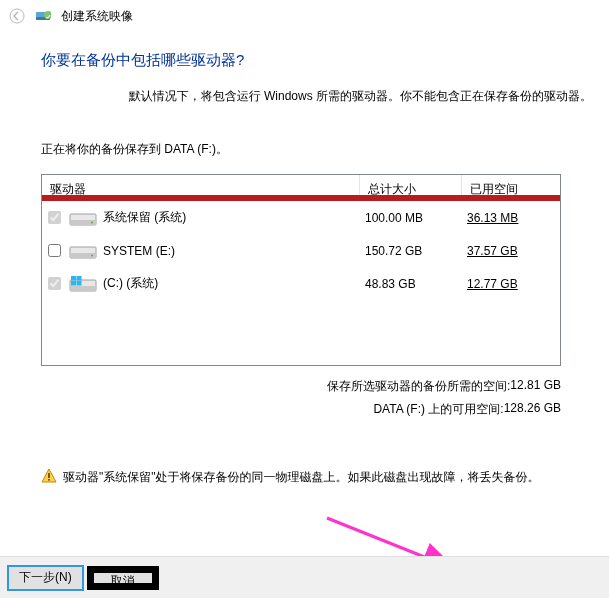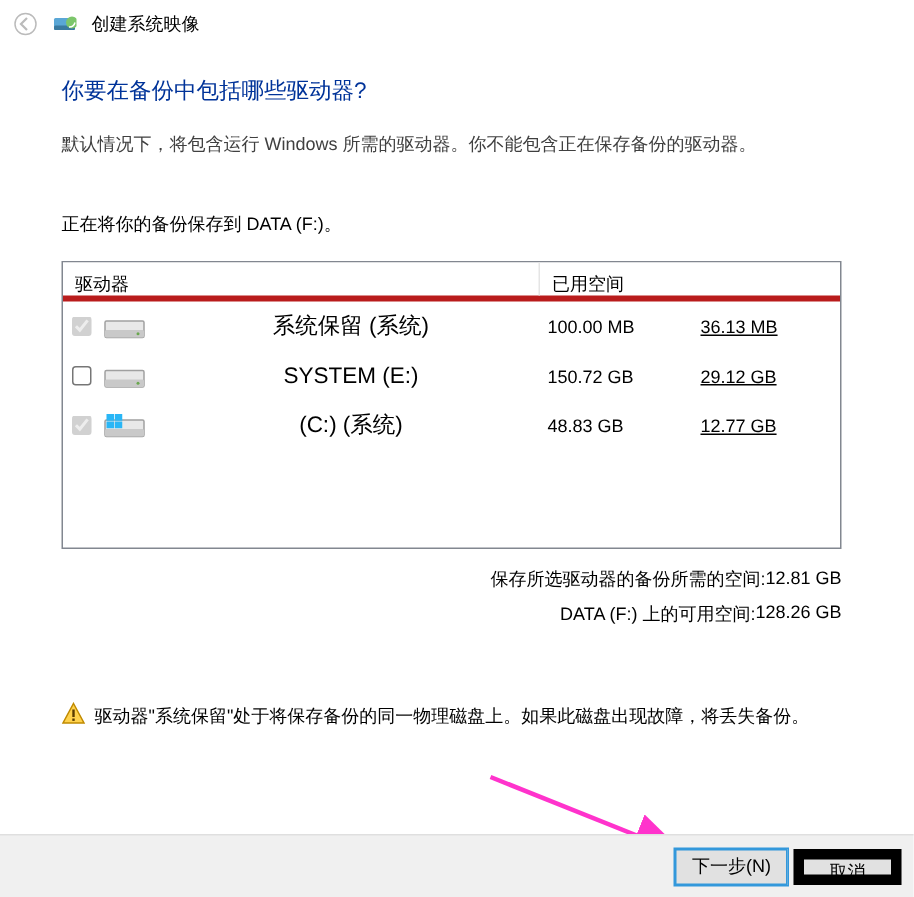--- a/index.html
+++ b/index.html
@@ -3,39 +3,39 @@
 <meta charset="utf-8">
 <style>
 * { box-sizing: border-box; margin: 0; padding: 0; }
 body { width: 609px; height: 598px; background: #fff; font-family: "Microsoft YaHei", "Segoe UI", sans-serif; font-size: 12px; color: #000; overflow: hidden; border: 1px solid #fff; }
 .titlebar { height: 30px; display: flex; align-items: center; padding: 12px 8px; gap: 10px; }
 .titlebar .back { width:16px; height:16px; display:inline-flex; }
 .titlebar .icon { width:16px; height:16px; display:inline-flex; }
 .titlebar .title { font-size: 12px; }
 .content { padding: 20px 16px 0 40px; }
 .question { color: #003399; font-size: 15px; margin-bottom: 18px; }
-.desc { font-size: 12px; color: #404040; margin-bottom: 36px; }
+.desc { font-size: 12px; color: #000000; margin-bottom: 36px; text-align: right; }
 .saving-to { font-size: 12px; margin-bottom: 16px; }
 .drive-table { border: 1px solid #828790; width: 520px; }
-.drive-header { height: 26px; border-bottom: 4px solid #b91c1c; display: flex; font-size: 12px; background:#fff; }
+.drive-header { height: 26px; border-bottom: 6px solid #b91c1c; display: flex; font-size: 12px; background:#fff; }
 .drive-header > div { padding: 6px 8px 4px 8px; border-right: 1px solid #e5e5e5; }
 .drive-header .col-drv { flex: 0 0 318px; }
 .drive-header .col-size { flex: 0 0 102px; }
 .drive-header .col-used { flex: 1; border-right: none; }
 .drive-body { height: 164px; }
 .drive-row { display:flex; align-items:center; height:33px; padding: 0 6px; }
 .drive-row input[type=checkbox]{ width:13px; height:13px; margin:0 8px 0 0; }
 .drive-row .diskicon { width: 28px; height: 20px; display:inline-flex; margin-right:6px; }
-.drive-row .name { flex:0 0 262px; font-size:15px;text-align:center; }
+.drive-row .name { flex:0 0 262px; font-size:12px; }
 .drive-row .size { flex:0 0 102px; font-size:12px; }
 .drive-row .used { font-size:12px;text-decoration:underline; }
 .summary { width: 520px; margin-top: 12px; font-size: 12px; }
 .summary-row { display:flex; justify-content: flex-end; margin-bottom: 6px; }
 .warning-row { display:flex; align-items:center; gap:6px; margin-top: 50px; font-size:12px; }
-.button-bar { position:absolute; bottom:0; left:0; right:0; height:42px; background:#f0f0f0; border-top:1px solid #dfdfdf; display:flex; justify-content:flex-end; align-items:center; padding:0 8px; gap:4px; }
+.button-bar { position:absolute; bottom:0; left:0; right:0; height:42px; background:#f0f0f0; border-top:1px solid #dfdfdf; display:flex; align-items:center; padding:0 8px; gap:4px; }
 .button-bar button { height:24px; min-width:72px; font-family:inherit; font-size:12px; background:#e1e1e1; border:7px solid #000000; padding:0 10px; }
 .button-bar button.primary { border:1px solid #3398db; outline:1px solid #3398db; }
 .arrow-annotation { position:absolute; left:322px; top:513px; pointer-events:none; }
 .drive-header .col-drv, .drive-header .col-size, .drive-header .col-used { color:#000; font-size:12px; }
 </style>
 </head>
 <body>
 
 <div class="titlebar">
   <span class="back">
@@ -57,20 +57,21 @@
 
 <div class="content">
   <div class="question">你要在备份中包括哪些驱动器?</div>
   <div class="desc">默认情况下，将包含运行 Windows 所需的驱动器。你不能包含正在保存备份的驱动器。</div>
 
   <div class="saving-to">正在将你的备份保存到 DATA (F:)。</div>
 
   <div class="drive-table">
     <div class="drive-header">
       <div class="col-drv">驱动器</div>
+      <div class="col-size">总计大小</div>
       <div class="col-used">已用空间</div>
     </div>
     <div class="drive-body">
       <div class="drive-row">
         <input type="checkbox" checked="" disabled="" style="">
         <span class="diskicon">
           <svg viewBox="0 0 28 20">
               <rect x="1" y="6" width="26" height="11" rx="1" fill="#e8e8e8" stroke="#a0a0a0"></rect>
               <rect x="1" y="12" width="26" height="5" rx="1" fill="#c9c9c9"></rect>
               <circle cx="23" cy="14.5" r="1" fill="#6aa84f"></circle>
@@ -84,21 +85,21 @@
         <input type="checkbox" style="">
         <span class="diskicon">
           <svg viewBox="0 0 28 20">
               <rect x="1" y="6" width="26" height="11" rx="1" fill="#e8e8e8" stroke="#a0a0a0"></rect>
               <rect x="1" y="12" width="26" height="5" rx="1" fill="#c9c9c9"></rect>
               <circle cx="23" cy="14.5" r="1" fill="#6aa84f"></circle>
             </svg>
         </span>
         <span class="name">SYSTEM (E:)</span>
         <span class="size">150.72 GB</span>
-        <span class="used">29.12 GB</span>
+        <span class="used">37.57 GB</span>
       </div>
       <div class="drive-row">
         <input type="checkbox" checked="" disabled="" style="">
         <span class="diskicon">
           <svg viewBox="0 0 28 20">
               <rect x="1" y="6" width="26" height="11" rx="1" fill="#e8e8e8" stroke="#a0a0a0"></rect>
               <rect x="1" y="12" width="26" height="5" rx="1" fill="#c9c9c9"></rect>
             <rect x="2" y="2" width="5" height="4.5" fill="#29b6f6"></rect>
               <rect x="7.5" y="2" width="5" height="4.5" fill="#29b6f6"></rect>
               <rect x="2" y="7" width="5" height="4.5" fill="#29b6f6"></rect>

